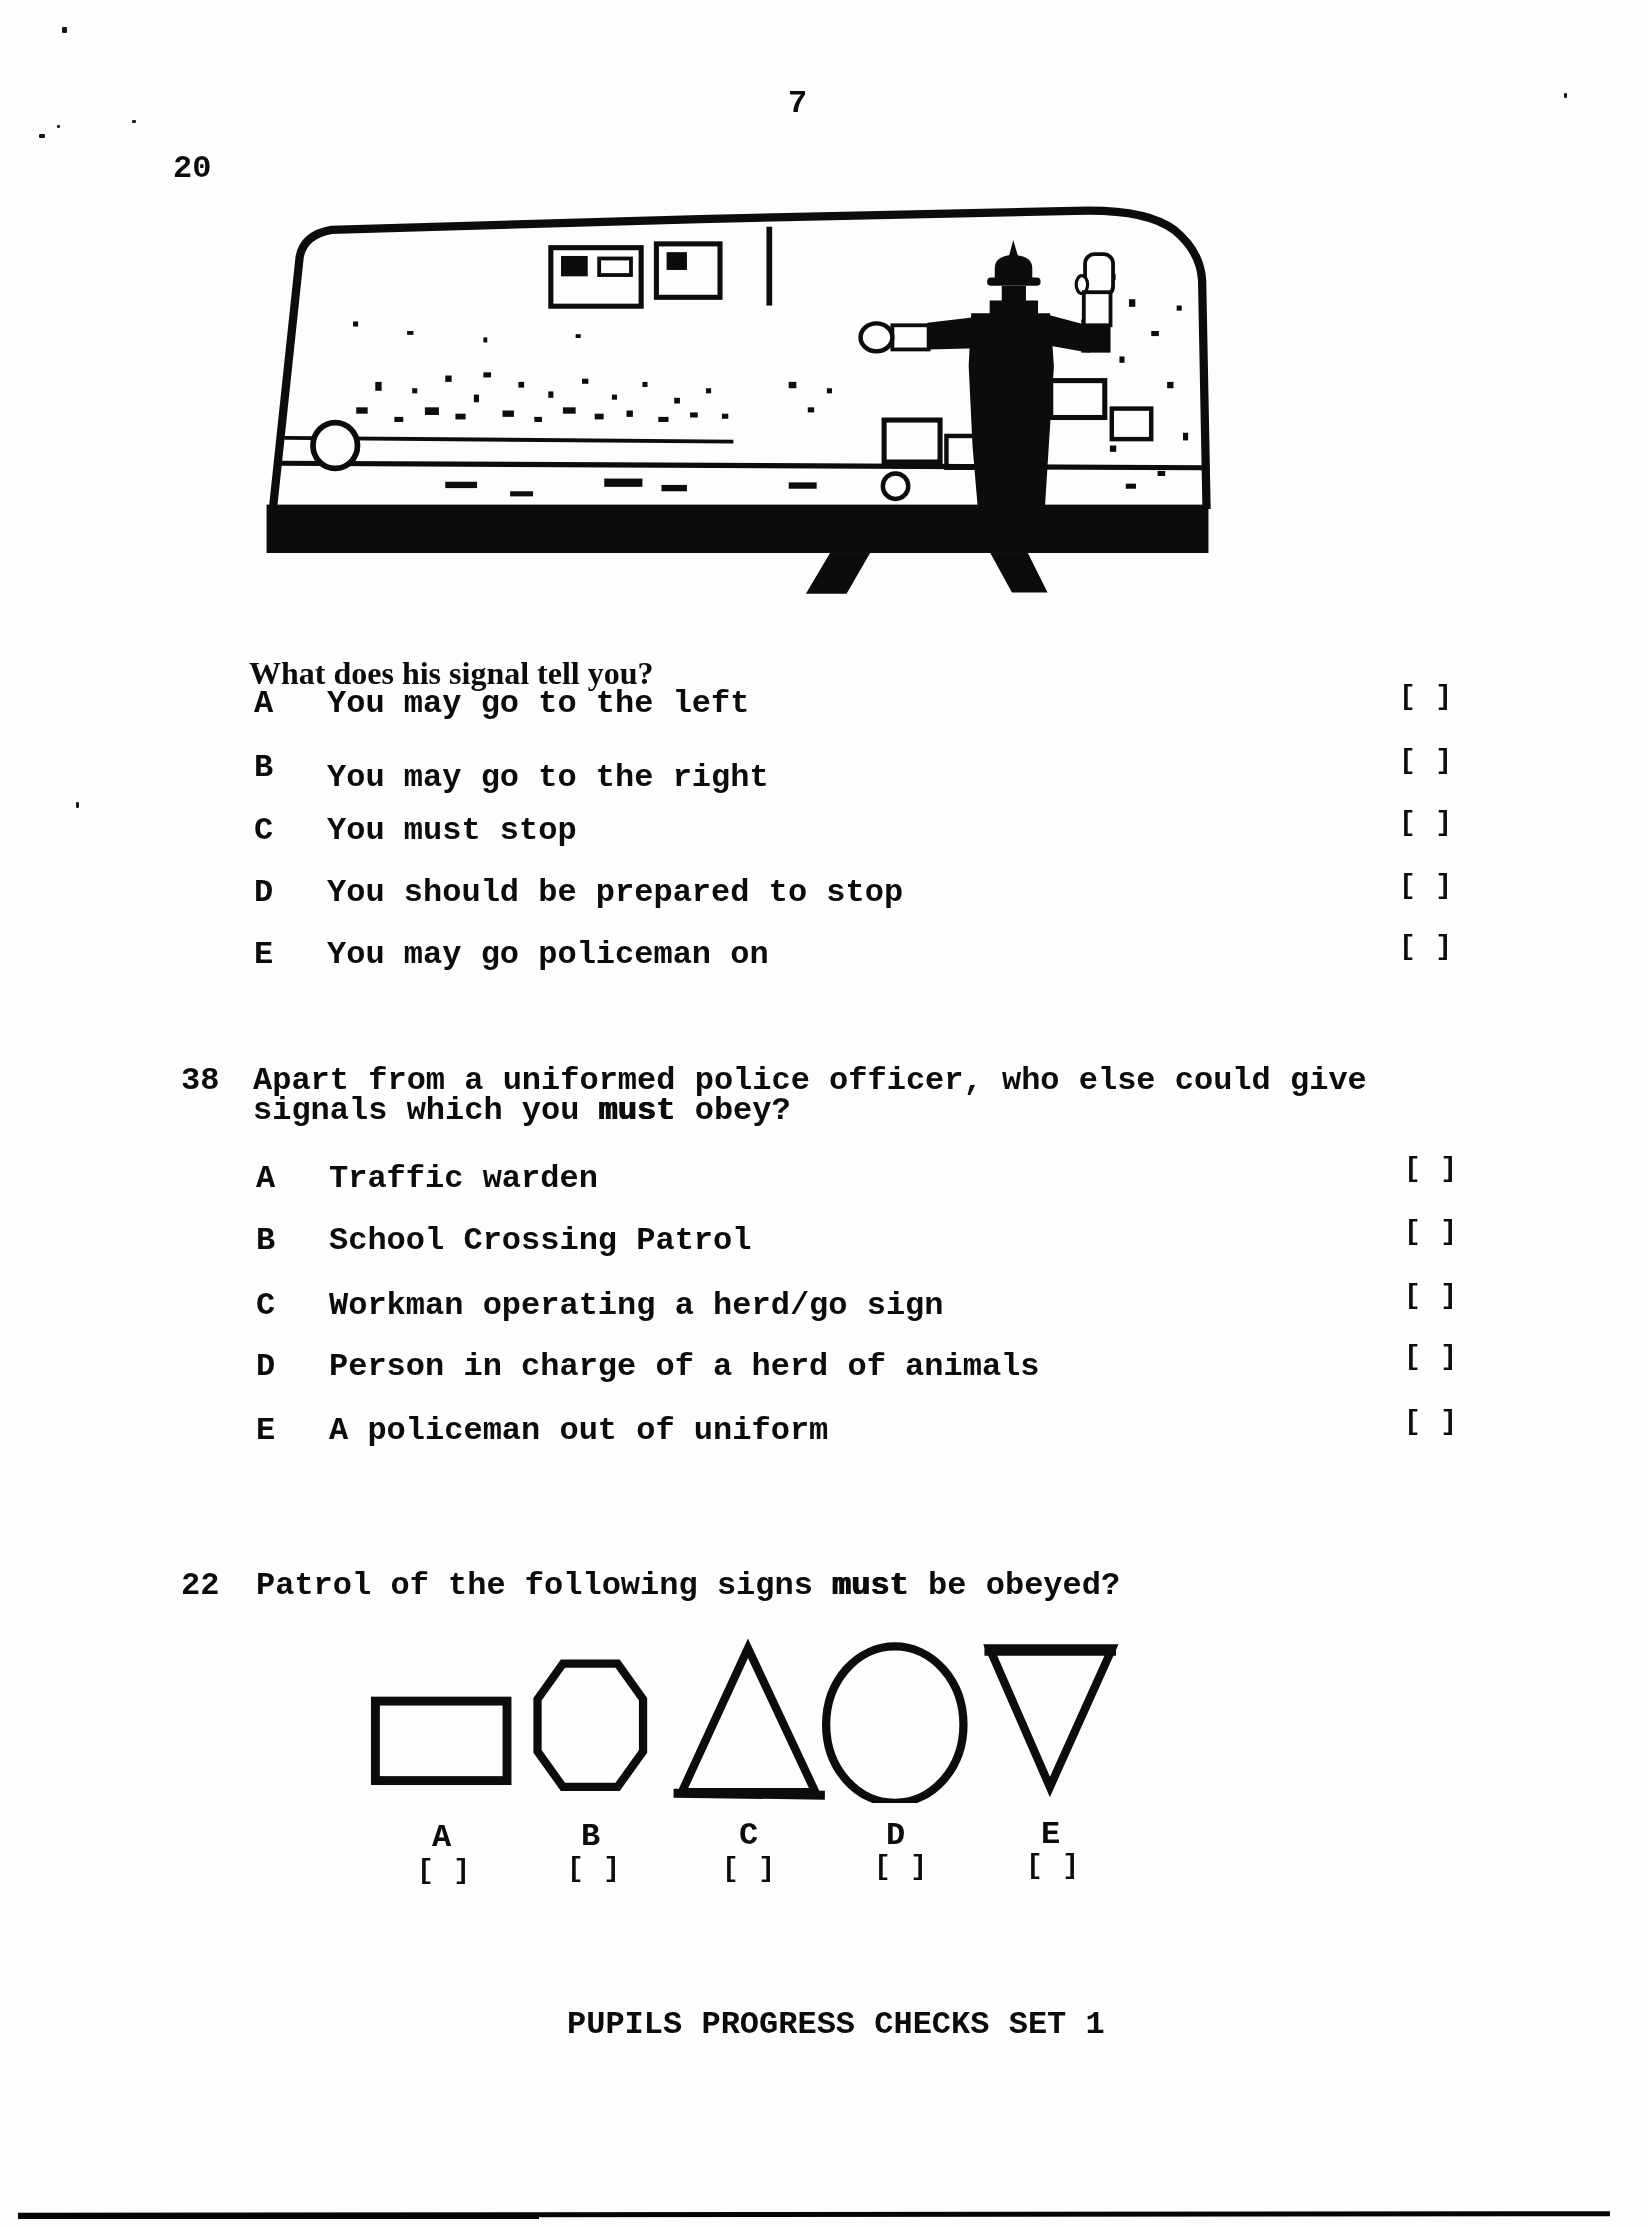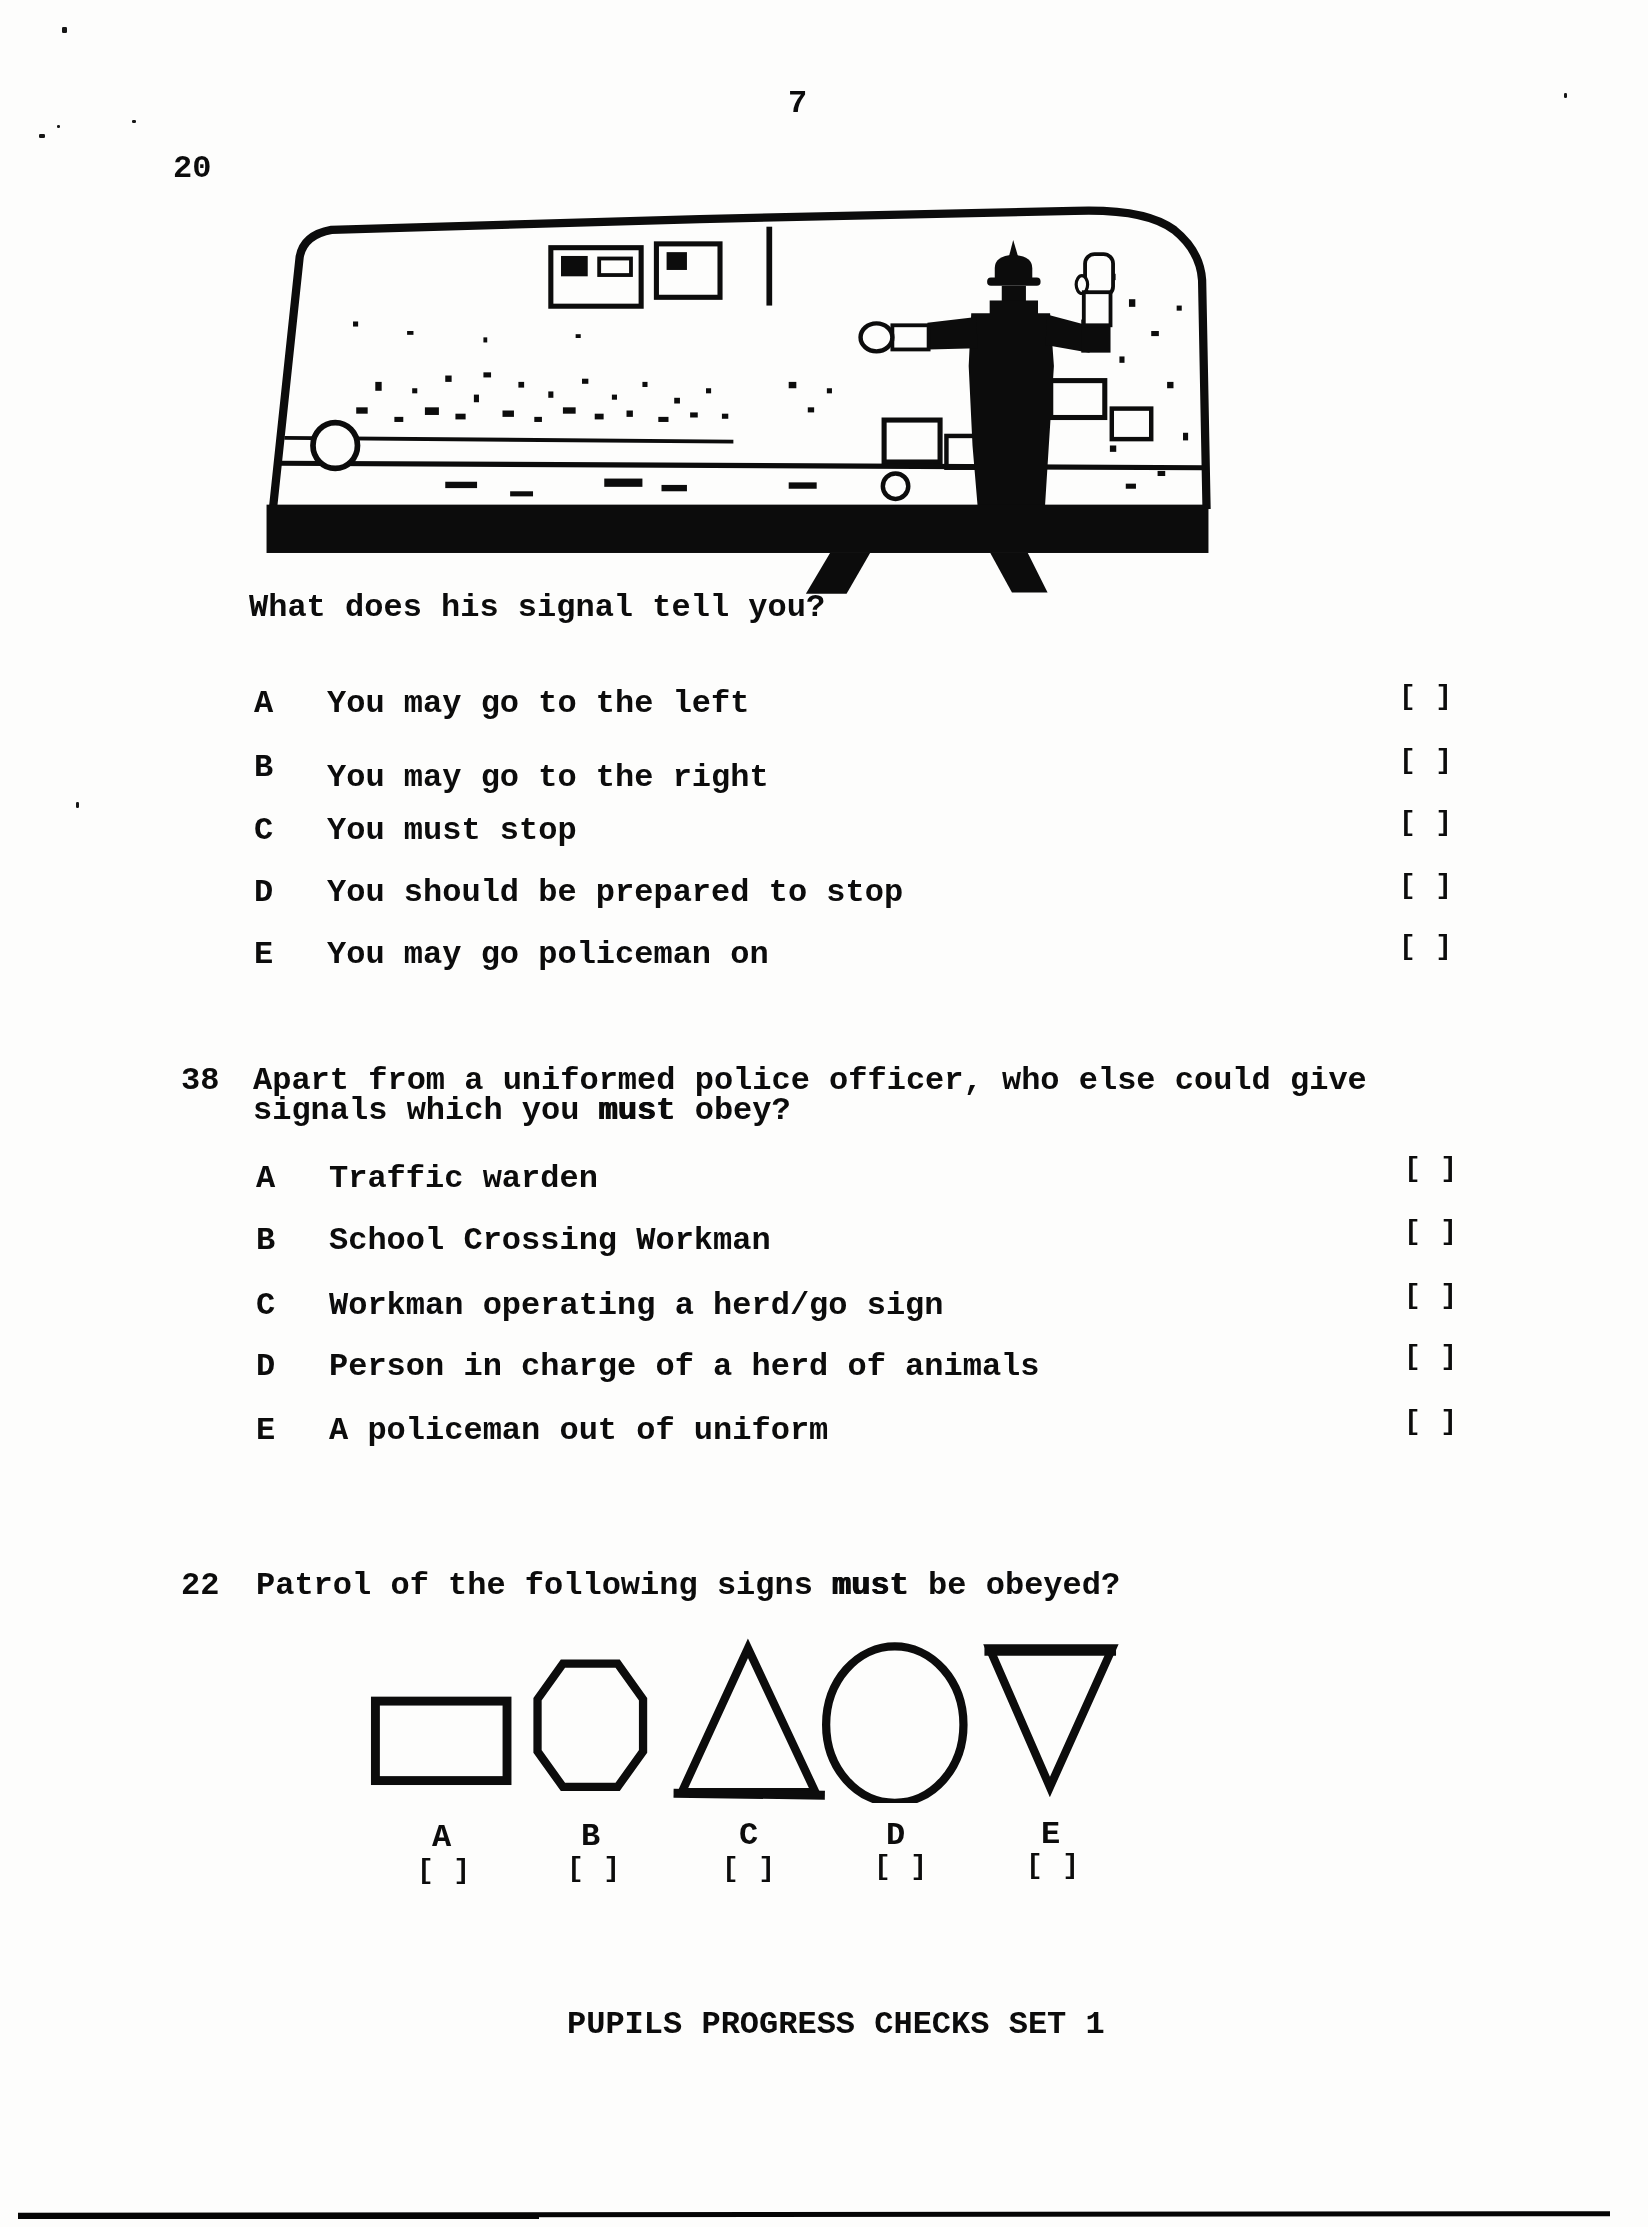--- a/index.html
+++ b/index.html
@@ -126,21 +126,21 @@
       <rect class="white" stroke-width="6" x="1706" y="399" width="44" height="66" rx="15"></rect>
       <ellipse class="white" stroke-width="5" cx="1701" cy="447" rx="9" ry="14"></ellipse>
       <rect class="white" stroke-width="6" x="1704" y="459" width="42" height="52"></rect>
     </g>
 
     <rect class="ink" x="419" y="793" width="1481" height="76"></rect>
     <polygon class="ink" points="1305,869 1368,869 1331,933 1267,933"></polygon>
     <polygon class="ink" points="1557,869 1616,869 1647,931 1591,931"></polygon>
   </svg>
 
-  <div class="t" style="left:249px;top:592px;">What does his signal tell you?</div>
+  <div class="t" style="left:249px;top:657px;font-family:Liberation Serif, serif;">What does his signal tell you?</div>
 
   <div class="t" style="left:254px;top:688px;">A</div>
   <div class="t" style="left:327px;top:688px;">You may go to the left</div>
   <div class="t box" style="left:1399px;top:683px;">[ ]</div>
 
   <div class="t" style="left:254px;top:752px;">B</div>
   <div class="t" style="left:327px;top:752px;margin-top:10px;">You may go to the right</div>
   <div class="t box" style="left:1399px;top:747px;">[ ]</div>
 
   <div class="t" style="left:254px;top:815px;">C</div>
@@ -157,21 +157,21 @@
 
   <div class="t" style="left:181px;top:1065px;">38</div>
   <div class="t" style="left:253px;top:1065px;">Apart from a uniformed police officer, who else could give</div>
   <div class="t" style="left:253px;top:1095px;"><span>signals which you </span><span class="must">must</span><span> obey?</span></div>
 
   <div class="t" style="left:256px;top:1163px;">A</div>
   <div class="t" style="left:329px;top:1163px;">Traffic warden</div>
   <div class="t box" style="left:1404px;top:1155px;">[ ]</div>
 
   <div class="t" style="left:256px;top:1225px;">B</div>
-  <div class="t" style="left:329px;top:1225px;">School Crossing Workman</div>
+  <div class="t" style="left:329px;top:1225px;">School Crossing Patrol</div>
   <div class="t box" style="left:1404px;top:1218px;">[ ]</div>
 
   <div class="t" style="left:256px;top:1290px;">C</div>
   <div class="t" style="left:329px;top:1290px;">Workman operating a herd/go sign</div>
   <div class="t box" style="left:1404px;top:1282px;">[ ]</div>
 
   <div class="t" style="left:256px;top:1351px;">D</div>
   <div class="t" style="left:329px;top:1351px;">Person in charge of a herd of animals</div>
   <div class="t box" style="left:1404px;top:1343px;">[ ]</div>
 

